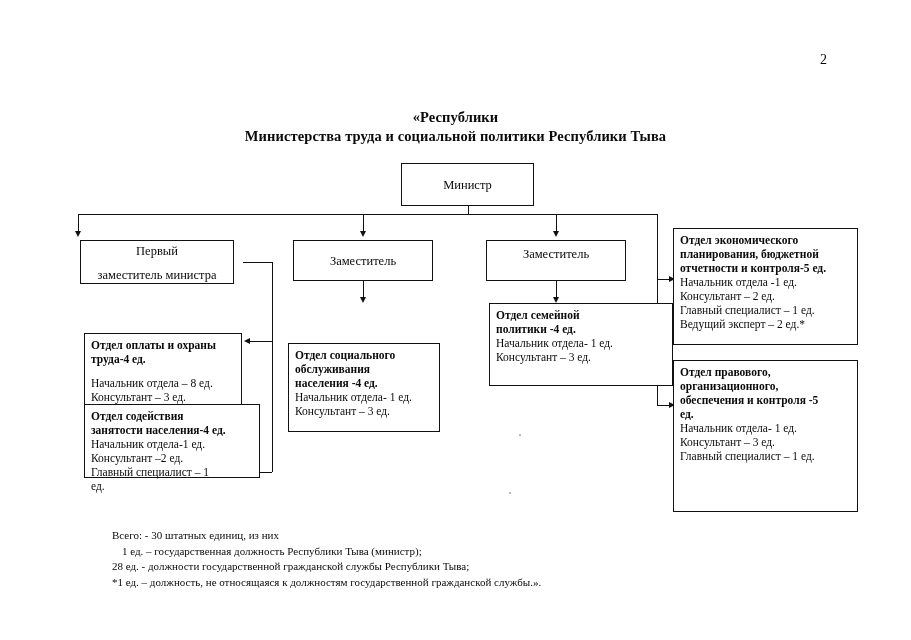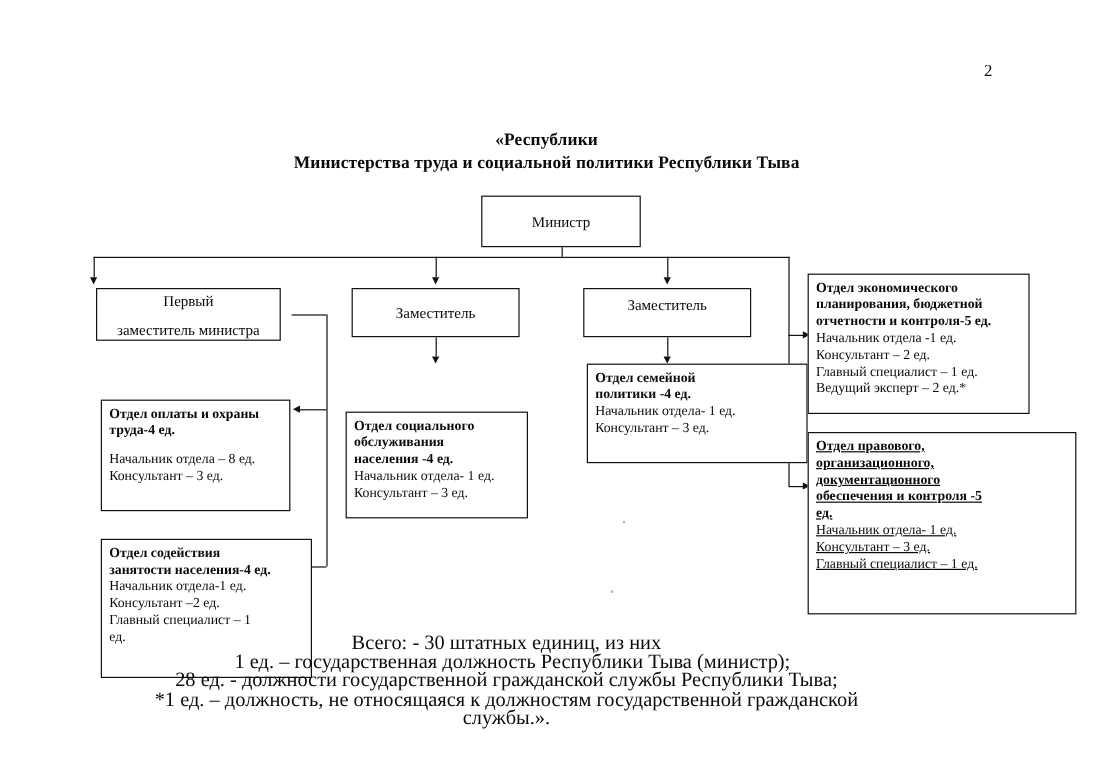--- a/index.html
+++ b/index.html
@@ -104,23 +104,22 @@
     border-bottom: 3.5px solid transparent;
     border-left: 6px solid #111111;
   }
 
   
   .footnotes {
     position: absolute;
     left: 112px;
     top: 528px;
     width: 620px;
-    font-size: 17px;
+    font-size: 11px;
     line-height: 15.5px;
-    text-align: center;
   }
   .footnotes .f0 { display:block; }
   .footnotes .fi { display:block; padding-left: 10px; }
 
   
   .speck {
     position: absolute;
     background: #b9b9b9;
     width: 2px; height: 2px;
   }
@@ -191,21 +190,21 @@
   </div>
 
   <div class="node" style="left:84px; top:309px; width:158px; height:93px;margin-top:24px;">
     <span class="hdr">Отдел оплаты и охраны</span>
     <span class="hdr">труда-4 ед.</span>
     <span class="ln" style="height:10px;"></span>
     <span class="ln">Начальник отдела – 8 ед.</span>
     <span class="ln">Консультант – 3 ед.</span>
   </div>
 
-  <div class="node" style="left:84px; top:449px; width:176px; height:116px;">
+  <div class="node" style="left:84px; top:404px; width:176px; height:74px;">
     <span class="hdr">Отдел содействия</span>
     <span class="hdr">занятости населения-4 ед.</span>
     <span class="ln">Начальник отдела-1 ед.</span>
     <span class="ln">Консультант –2 ед.</span>
     <span class="ln">Главный специалист – 1</span>
     <span class="ln">ед.</span>
   </div>
 
   <div class="node" style="left:288px; top:303px; width:152px; height:89px;margin-top:40px;">
     <span class="hdr">Отдел социального</span>
@@ -225,24 +224,23 @@
   <div class="node" style="left:673px; top:228px; width:185px; height:117px;">
     <span class="hdr">Отдел экономического</span>
     <span class="hdr">планирования, бюджетной</span>
     <span class="hdr">отчетности и контроля-5 ед.</span>
     <span class="ln">Начальник отдела -1 ед.</span>
     <span class="ln">Консультант – 2 ед.</span>
     <span class="ln">Главный специалист – 1 ед.</span>
     <span class="ln">Ведущий эксперт – 2 ед.*</span>
   </div>
 
-  <div class="node" style="left:673px; top:360px; width:224px; height:152px;text-decoration:underline;">
+  <div class="node" style="left:673px; top:360px; width:185px; height:152px;">
     <span class="hdr">Отдел правового,</span>
     <span class="hdr">организационного,</span>
-    <span class="hdr">документационного</span>
     <span class="hdr">обеспечения и контроля -5</span>
     <span class="hdr">ед.</span>
     <span class="ln">Начальник отдела- 1 ед.</span>
     <span class="ln">Консультант – 3 ед.</span>
     <span class="ln">Главный специалист – 1 ед.</span>
   </div>
 
   <div class="speck" style="left:519px; top:434px;"></div>
   <div class="speck" style="left:509px; top:492px;"></div>
 

